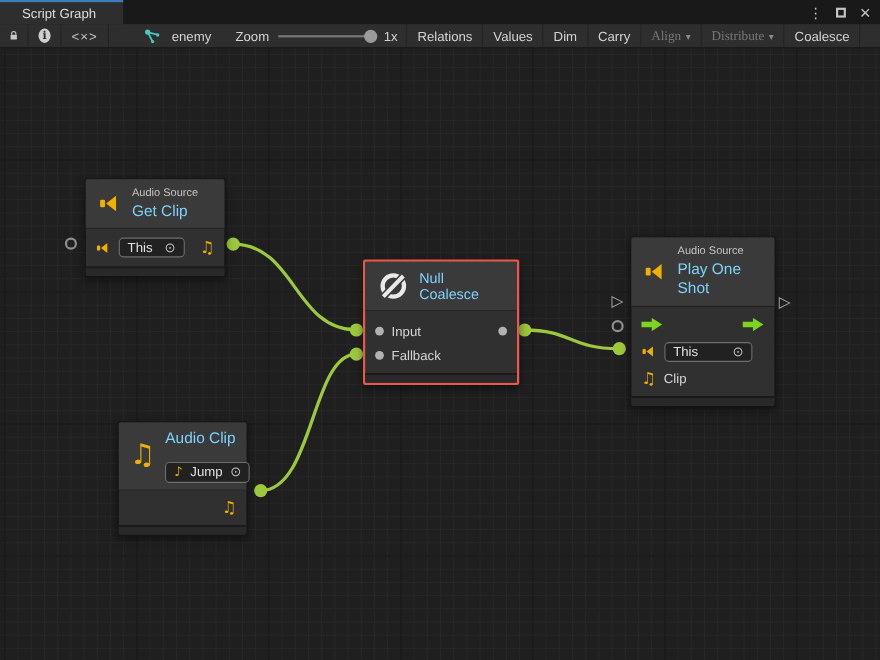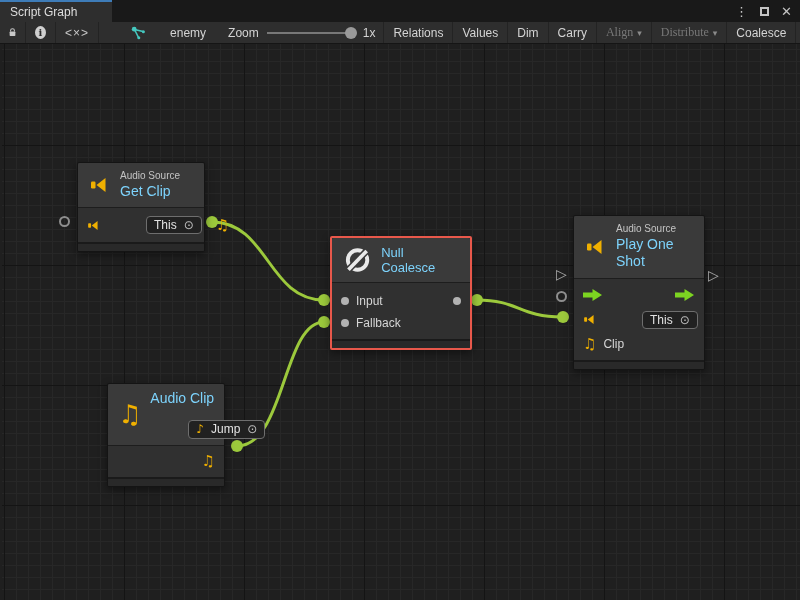--- a/index.html
+++ b/index.html
@@ -3,36 +3,36 @@
 <meta charset="utf-8">
 <style>
   * { margin:0; padding:0; box-sizing:border-box; }
   html,body { width:800px; height:600px; overflow:hidden; background:#1f1f1f;
     font-family:"Liberation Sans","DejaVu Sans",sans-serif; -webkit-font-smoothing:antialiased; }
 
   
   .titlebar { position:absolute; left:0; top:0; width:800px; height:22px; background:#191919;
     display:flex; align-items:stretch; }
   .tab { width:112px; background:#2e2e2e; border-top:2px solid #3e7cb8; color:#dedede;
-    font-size:12px; display:flex; align-items:center; padding-left:10px; }
+    font-size:12px; display:flex; align-items:center; padding-left:20px; }
   .win-icons { margin-left:auto; display:flex; align-items:center; gap:12px; padding-right:8px;
     color:#c4c4c4; }
   .win-icons .glyph { font-size:13px; line-height:1; cursor:default; }
   .maximize-box { width:9px; height:9px; border:2px solid #c4c4c4; display:inline-block; }
 
   
   .toolbar { position:absolute; left:0; top:22px; width:800px; height:22px; background:#2e2e2e;
     border-bottom:1px solid #151515; display:flex; align-items:stretch; font-size:12px; color:#d4d4d4; }
   .tbtn { display:flex; align-items:center; justify-content:center; padding:0 9px;
     border-right:1px solid #232323; white-space:nowrap; }
   .tbtn.first { border-left:none; }
   .tbtn.disabled { color:#787878;font-family:Liberation Serif, serif; }
   .tbtn .dd { font-size:9px; margin-left:4px; color:#8a8a8a; }
   .tool-spacer { flex:0 0 24px; }
-  .graph-chip { display:flex; align-items:center; gap:24px; padding:0 8px; }
+  .graph-chip { display:flex; align-items:center; gap:10px; padding:0 8px; }
   .zoom-group { display:flex; align-items:center; gap:8px; padding:0 8px; }
   .slider { position:relative; width:88px; height:22px; }
   .slider .track { position:absolute; left:0; right:0; top:10px; height:2px; background:#787878; }
   .slider .handle { position:absolute; right:-2px; top:5px; width:12px; height:12px;
     border-radius:50%; background:#9a9a9a; }
   .right-group { margin-left:auto; display:flex; align-items:stretch; }
   .right-group .tbtn:first-child { border-left:1px solid #232323; }
   .info-badge { width:13px; height:13px; border-radius:50%; background:#cfcfcf; color:#2b2b2b;
     font-size:10px; font-weight:bold; display:flex; align-items:center; justify-content:center;
     font-family:"DejaVu Serif",serif; }
@@ -59,21 +59,21 @@
     padding:7px 11px; border-bottom:1px solid #1d1d1d; border-radius:2px 2px 0 0; }
   .hdr-text { display:flex; flex-direction:column; line-height:1.25; }
   .hdr-sub { font-size:10px; color:#c4c4c4; }
   .hdr-title { font-size:14px; color:#7dd3fc; }
   .node-rows { padding:4px 0; }
   .row { display:flex; align-items:center; gap:7px; padding:4px 9px; font-size:12px; }
   .node-footer { height:9px; background:#292929; border-top:2px solid #1a1a1a; border-radius:0 0 2px 2px; }
   .port-dot { width:8px; height:8px; border-radius:50%; background:#b2b2b2; flex:0 0 auto; }
   .grow { flex:1 1 auto; }
   .field { display:inline-flex; align-items:center; gap:7px; background:#212121;
-    border:1px solid #6e6e6e; border-radius:4px; padding:1px 7px; font-size:12px; color:#e2e2e2;margin-left:38px; }
+    border:1px solid #6e6e6e; border-radius:4px; padding:1px 7px; font-size:12px; color:#e2e2e2; }
   .pick { color:#c0c0c0; font-size:12px; font-family:"DejaVu Sans",sans-serif; }
   .note { color:#f0b000; font-family:"DejaVu Sans",sans-serif; font-size:15px; line-height:1; }
   .note.big { font-size:26px; }
   .note.small { font-size:12px; }
   .spk { display:inline-block; flex:0 0 auto; }
 
   
   .out-circle { position:absolute; width:11px; height:11px; border:2px solid #8e8e8e;
     border-radius:50%; }
   .out-tri { position:absolute; color:#a8a8a8; font-size:14px; line-height:1;

